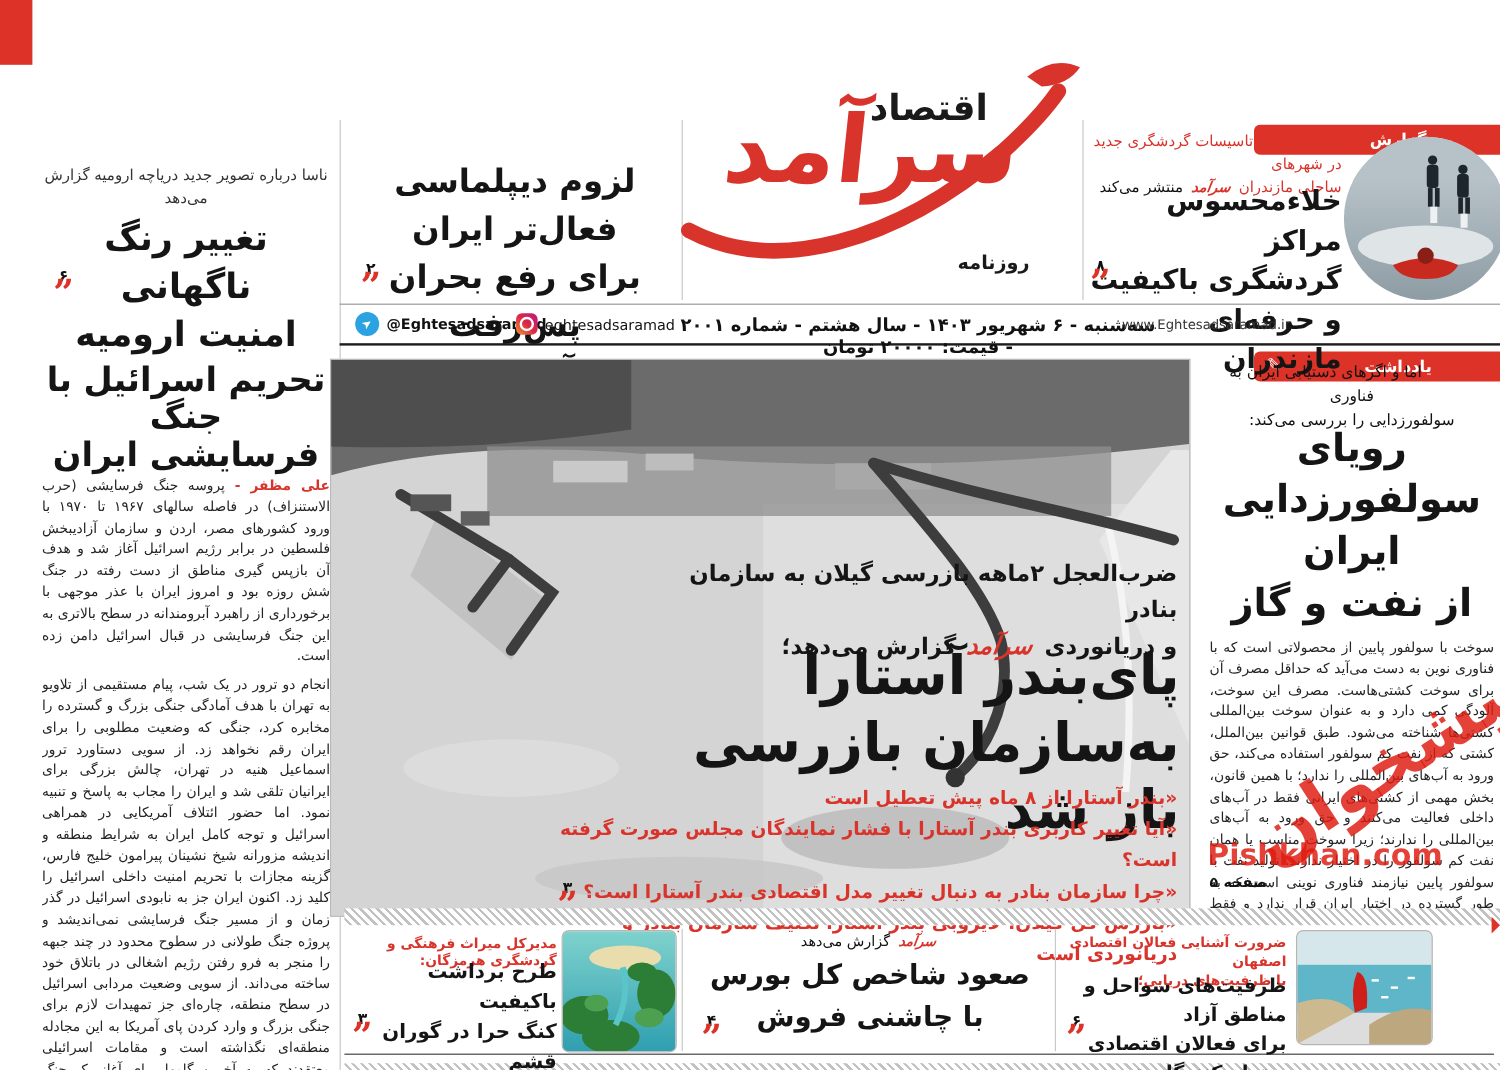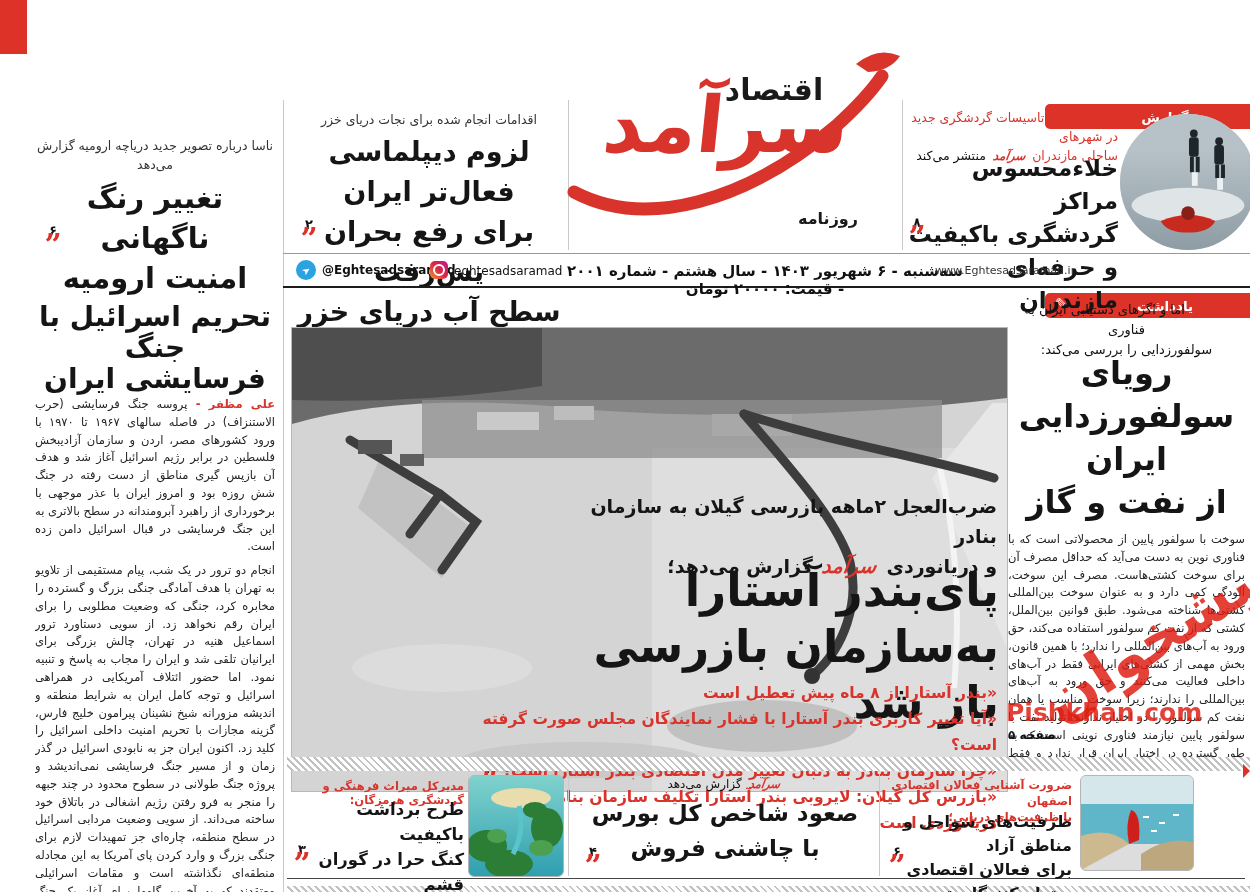--- a/index.html
+++ b/index.html
@@ -55,21 +55,20 @@
     <span>فرسایشی ایران</span>
   </div>
   <div class="abs bodytxt" style="left:35px;top:352px;width:240px;height:540px;">
     <p style="margin:0 0 6px;"><span class="byline">علی مظفر - </span><span>پروسه جنگ فرسایشی (حرب الاستنزاف) در فاصله سالهای ۱۹۶۷ تا ۱۹۷۰ با ورود کشورهای مصر، اردن و سازمان آزادیبخش فلسطین در برابر رژیم اسرائیل آغاز شد و هدف آن بازپس گیری مناطق از دست رفته در جنگ شش روزه بود و امروز ایران با عذر موجهی با برخورداری از راهبرد آبرومندانه در سطح بالاتری به این جنگ فرسایشی در قبال اسرائیل دامن زده است.</span></p>
     <p style="margin:0 0 6px;">انجام دو ترور در یک شب، پیام مستقیمی از تلاویو به تهران با هدف آمادگی جنگی بزرگ و گسترده را مخابره کرد، جنگی که وضعیت مطلوبی را برای ایران رقم نخواهد زد. از سویی دستاورد ترور اسماعیل هنیه در تهران، چالش بزرگی برای ایرانیان تلقی شد و ایران را مجاب به پاسخ و تنبیه نمود. اما حضور ائتلاف آمریکایی در همراهی اسرائیل و توجه کامل ایران به شرایط منطقه و اندیشه مزورانه شیخ نشینان پیرامون خلیج فارس، گزینه مجازات با تحریم امنیت داخلی اسرائیل را کلید زد. اکنون ایران جز به نابودی اسرائیل در گذر زمان و از مسیر جنگ فرسایشی نمی‌اندیشد و پروژه جنگ طولانی در سطوح محدود در چند جبهه را منجر به فرو رفتن رژیم اشغالی در باتلاق خود ساخته می‌داند. از سویی وضعیت مردابی اسرائیل در سطح منطقه، چاره‌ای جز تمهیدات لازم برای جنگی بزرگ و وارد کردن پای آمریکا به این مجادله منطقه‌ای نگذاشته است و مقامات اسرائیلی معتقدند که به آخرین گامها برای آغاز یک جنگ منطقه‌ای نزدیک شده‌اند. اما به این درجه از هشیاری نیز رسیده‌اند که ایرانیها به دنبال نابودی کامل این رژیم بر مبنای قانون «قورباغه پزی» و بر اساس راهبرد گام به گام بر مبنای جنگ فرسایشی هستند.</p>
 
   </div>
 
   <div class="abs vline" style="left:283px;top:100px;height:792px;"></div>
 
-  <div class="abs kicker center" style="left:295px;top:110px;width:268px;">اقدامات انجام شده برای نجات دریای خزر</div>
   <div class="abs hl center" style="left:295px;top:132px;width:268px;font-size:27px;line-height:40px;">
     <span>لزوم دیپلماسی فعال‌تر ایران</span><br>
     <span>برای رفع بحران پس‌رفت</span><br>
     <span>سطح آب دریای خزر</span>
   </div>
   <div class="abs pq" style="left:298px;top:218px;">
     <span class="n">۲</span>
     <span class="q">”</span>
   </div>
 
@@ -142,21 +141,21 @@
     <span style="color:#fff;font-size:10px;transform:rotate(-35deg);display:block;">➤</span>
   </div>
   <div class="abs ltr" style="left:322px;top:263px;font-size:12px;font-weight:700;">@Eghtesadsaramad</div>
   <div class="abs" style="left:430px;top:261px;width:18px;height:18px;border-radius:5px;background:linear-gradient(45deg,#f09433,#dc2743,#bc1888);display:flex;align-items:center;justify-content:center;">
     <span style="width:8px;height:8px;border:2px solid #fff;border-radius:50%;display:block;"></span>
   </div>
   <div class="abs ltr" style="left:454px;top:264px;font-size:12px;">eghtesadsaramad</div>
   <div class="abs center" style="left:565px;top:262px;width:400px;font-size:15px;font-weight:700;">سه‌شنبه - ۶ شهریور ۱۴۰۳ - سال هشتم - شماره ۲۰۰۱ - قیمت: ۲۰۰۰۰ تومان</div>
   <div class="abs ltr" style="left:935px;top:264px;font-size:11px;color:#333;">www.Eghtesadsaramad.ir</div>
 
-  <div class="abs" style="left:291px;top:299px;width:715px;height:463px;background:#d6d6d6;border:1px solid #b8b8b8;margin-top:28px;">
+  <div class="abs" style="left:275px;top:299px;width:715px;height:463px;background:#d6d6d6;border:1px solid #b8b8b8;">
     <svg width="715" height="463" viewBox="0 0 715 463">
       <rect width="715" height="463" fill="#d4d4d4"></rect>
       <rect x="360" y="120" width="355" height="343" fill="#dedede"></rect>
       <path d="M0 0 H715 V70 Q500 96 300 82 Q120 62 0 96 Z" fill="#6b6b6b"></path>
       <path d="M0 0 H250 V58 Q130 76 0 72 Z" fill="#4e4e4e"></path>
       <rect x="130" y="72" width="520" height="58" fill="#8f8f8f" opacity="0.75"></rect>
       <rect x="185" y="84" width="62" height="18" fill="#c9c9c9"></rect>
       <rect x="262" y="78" width="40" height="14" fill="#bdbdbd"></rect>
       <rect x="420" y="86" width="80" height="22" fill="#a8a8a8"></rect>
       <path d="M700 75 L715 75 L715 320 L640 150 Z" fill="#e7e7e7"></path>

